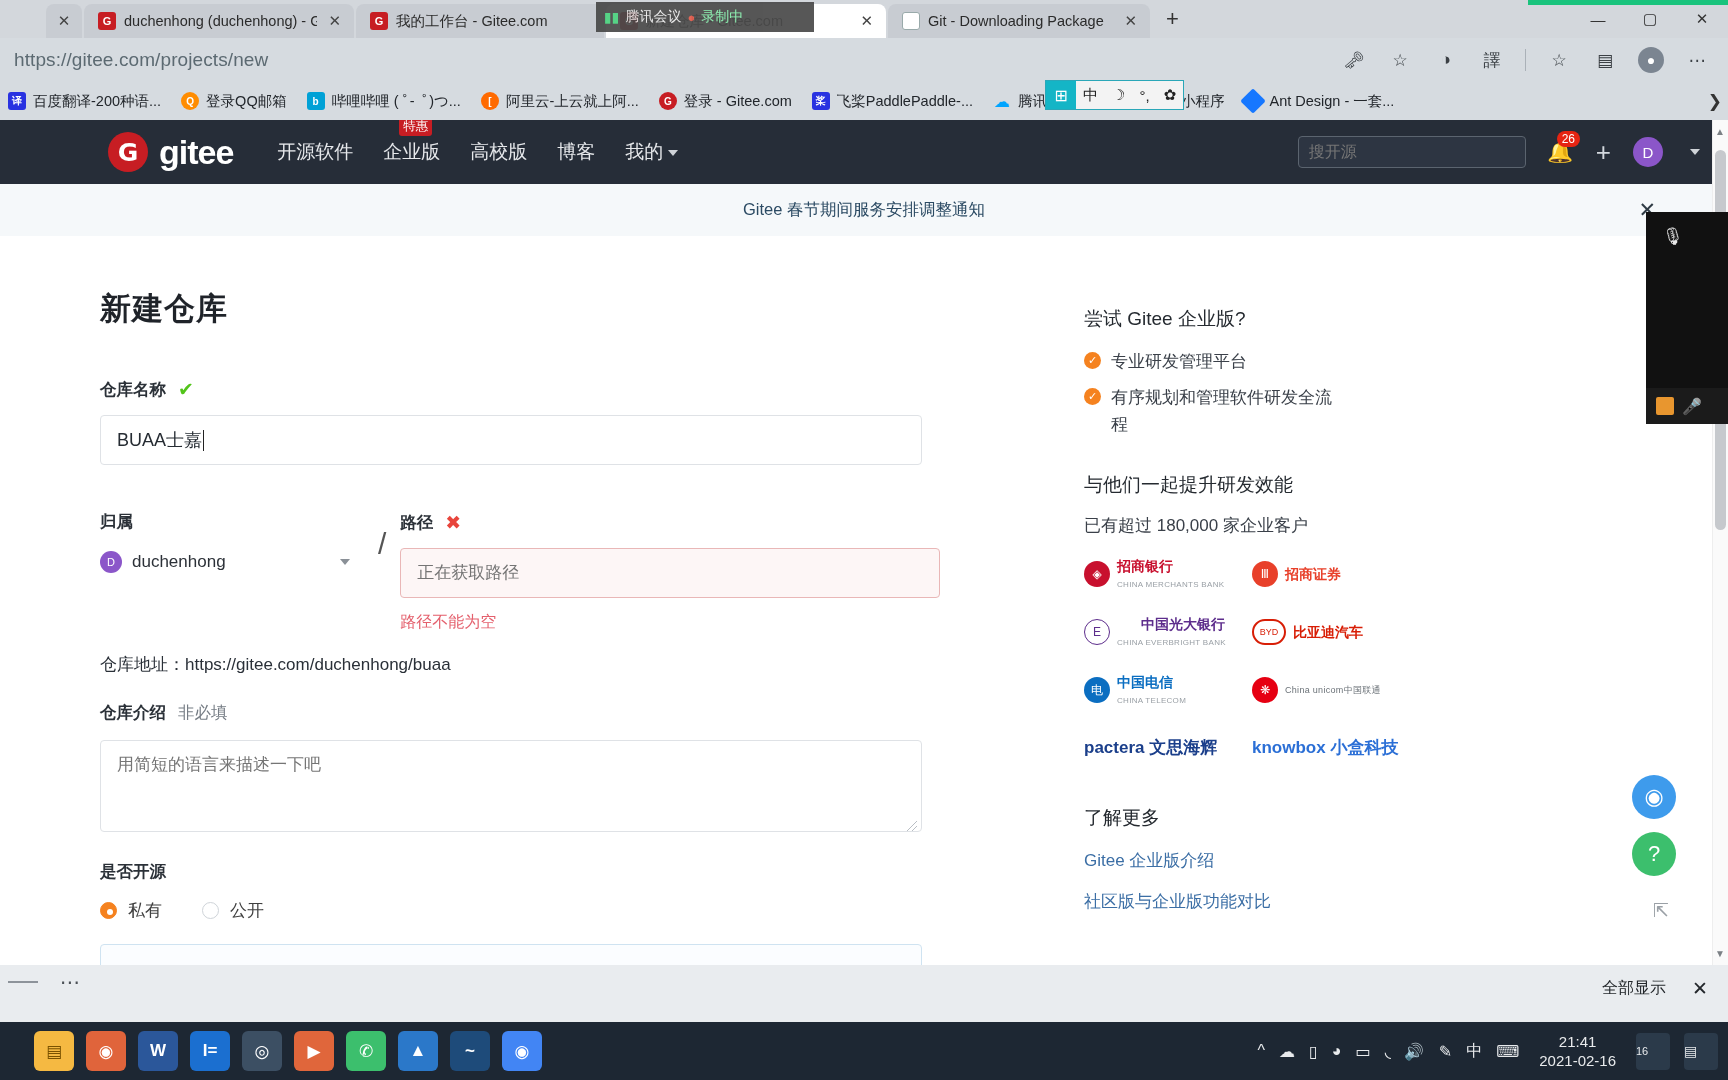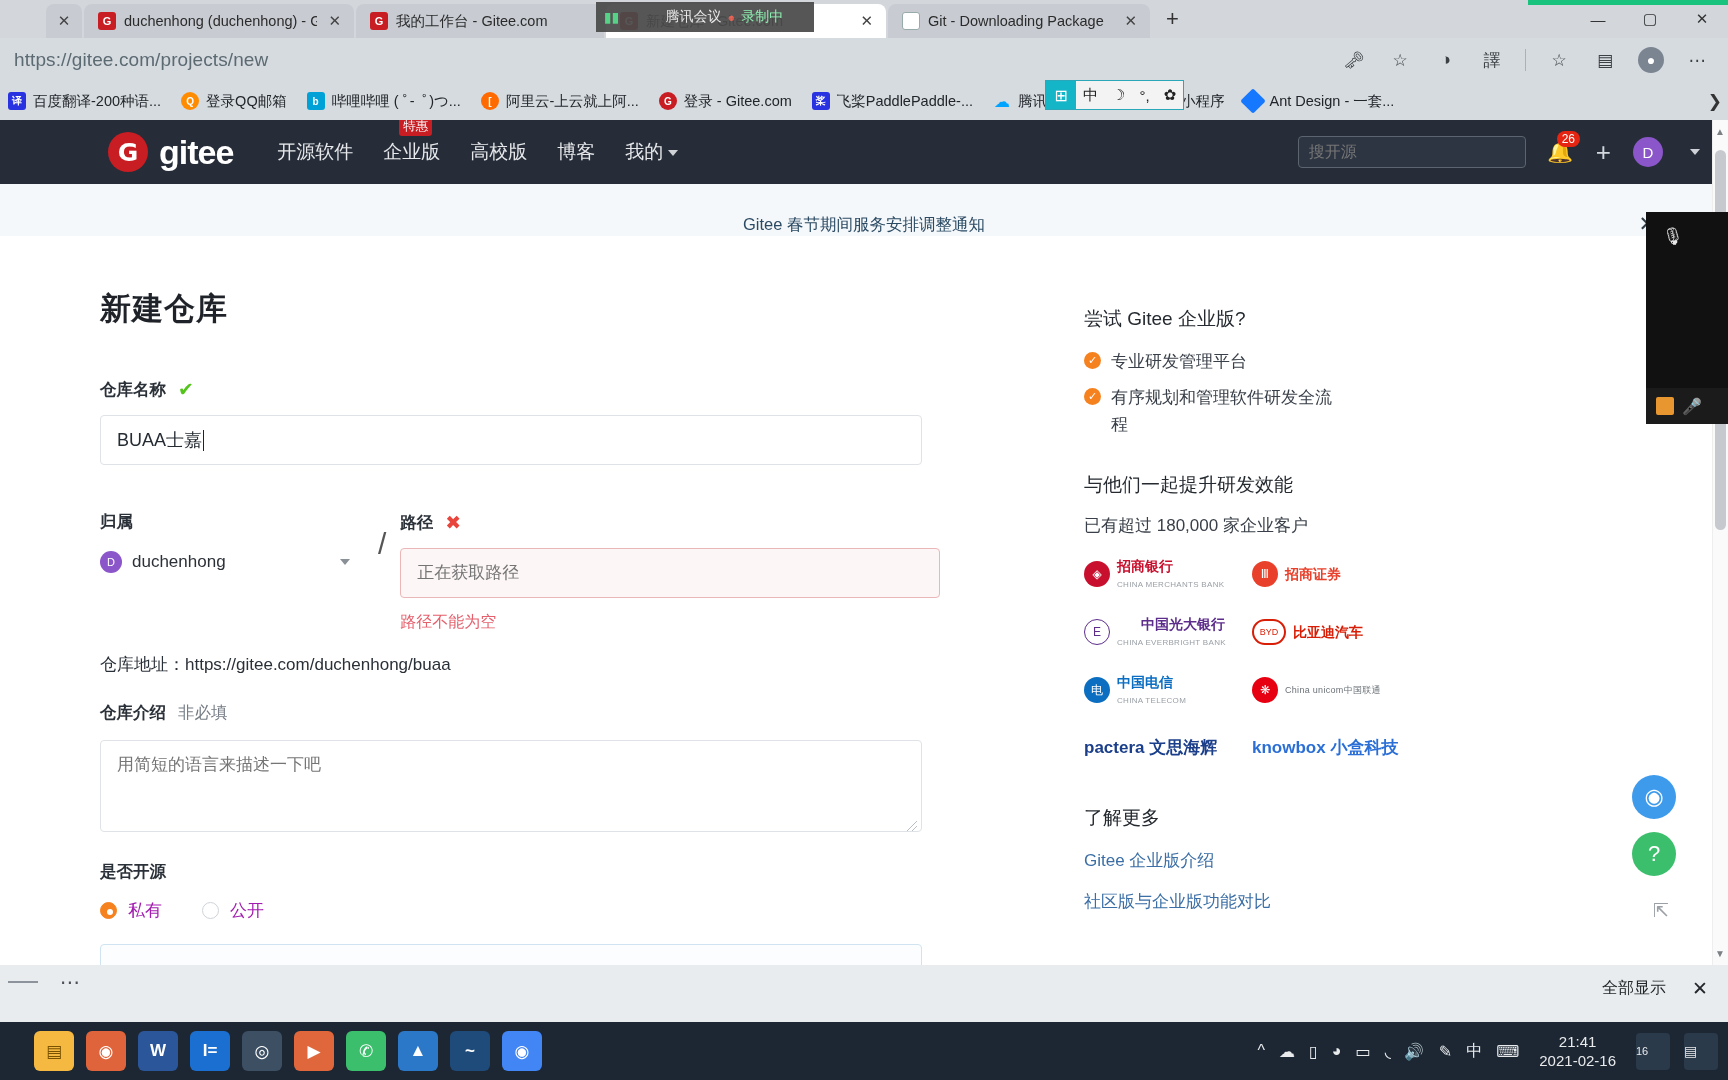--- a/index.html
+++ b/index.html
@@ -59,21 +59,21 @@
   .gnav a { color:#e6e8eb; font-size:19px; position:relative; text-decoration:none; white-space:nowrap;}
   .badge-hot { position:absolute; top:-22px; left:16px; background:#c71d23; color:#fff; font-size:12.5px; padding:1px 4px; border-radius:3px; }
   .caret { display:inline-block; border-left:5px solid transparent; border-right:5px solid transparent; border-top:6px solid #cfd3d8; margin-left:5px; vertical-align:middle;}
   .gsearch { margin-left:auto; display:flex; align-items:center; gap:22px; }
   .gsearch input { width:228px; height:32px; border-radius:4px; border:1px solid #5b646f; background:#2d3542; color:#9aa3ad; font-size:16px; padding:0 10px; outline:none; font-family:inherit;}
   .bell { position:relative; color:#d3d8de; font-size:21px; }
   .bell .count { position:absolute; top:-9px; left:9px; background:#e62412; color:#fff; font-size:12px; border-radius:9px; padding:1px 5px; font-family:"Liberation Sans",sans-serif;}
   .plus { color:#d3d8de; font-size:26px; }
   .uav { width:30px; height:30px; border-radius:50%; background:#8b56c9; color:#fff; display:flex; align-items:center; justify-content:center; font-size:15px;}
 
-  .notice { height:52px; background:#f5f8fa; display:flex; align-items:flex-end; justify-content:center; position:relative;}
+  .notice { height:52px; background:#f5f8fa; display:flex; align-items:center; justify-content:center; position:relative;}
   .notice .ntext { color:#2b4a63; font-size:16.5px; }
   .notice .nclose { position:absolute; right:72px; color:#2f3b45; font-size:21px; font-weight:bold;}
 
   .body-wrap { display:flex; padding:52px 0 0 0;gap:46px; }
   .form-col { width:990px; padding-left:100px; }
   .h1 { font-size:31px; font-weight:bold; color:#1f2329; letter-spacing:1px; }
   .field { margin-top:48px; }
   .flabel { font-size:16.5px; font-weight:bold; color:#2b3138; display:flex; align-items:center; gap:12px;}
   .flabel .opt { font-weight:normal; color:#767d85; }
   .tick { color:#52c41a; font-size:19px; font-weight:bold; }
@@ -94,21 +94,21 @@
   .path-input { margin-top:14px; width:540px; height:50px; border:1px solid #e9b7b7; border-radius:4px; background:#fdf6f6;
                 font-size:17px; color:#e0a8a8; padding:0 16px; outline:none; font-family:inherit; }
   .err { margin-top:14px; color:#e4606d; font-size:16px; }
   .addr { margin-top:20px; font-size:17px; color:#2a3038; }
   .addr .lbl { }
   .ta { margin-top:16px; width:822px; height:92px; border:1px solid #dfe2e6; border-radius:4px; padding:12px 16px;
        font-size:17px; color:#c8ccd1; font-family:inherit; resize:none; outline:none; background:#fff;}
   .ta-wrap { position:relative; width:822px; }
   .ta-grip { position:absolute; right:4px; bottom:3px; width:12px; height:12px; }
   .radios { margin-top:16px; display:flex; align-items:center; gap:40px; }
-  .radio { display:flex; align-items:center; gap:11px; font-size:17px; color:#a21caf;}
+  .radio { display:flex; align-items:center; gap:11px; font-size:17px; color:#404040;}
   .dot { width:17px; height:17px; border-radius:50%; border:1px solid #cfd4d9; background:#fff; flex:none;}
   .dot.on { background:#f5821f; border-color:#f5821f; position:relative; }
   .dot.on::after { content:""; position:absolute; left:5.5px; top:5.5px; width:6px; height:6px; border-radius:50%; background:#fff;}
   .infobox { margin-top:22px; width:822px; border:1px solid #cfe3f1; border-radius:4px; background:#fbfdff; padding:22px 26px 0 26px; height:118px; overflow:hidden;}
 
   
   .side-col { padding-left:48px; width:440px; padding-top:18px;}
   .s-h { font-size:19px; color:#252a30; margin-bottom:16px;}
   .s-li { display:flex; align-items:flex-start; gap:10px; font-size:17px; color:#3a4049; line-height:27px; margin-bottom:9px; max-width:260px;}
   .s-li .chk { width:17px; height:17px; border-radius:50%; background:#f5821f; color:#fff; font-size:11px; display:flex; align-items:center; justify-content:center; flex:none; margin-top:4px;}
@@ -198,21 +198,21 @@
       <div class="newtab">+</div>
 
       <div class="wincontrols">
         <span>—</span>
         <span>▢</span>
         <span>✕</span>
       </div>
 
       <div style="position:absolute; left:596px; top:2px; width:218px; height:30px; background:#4a4a4a; display:flex; align-items:center; gap:6px; padding-left:8px; opacity:.93;">
         <span style="color:#4ad07d; font-size:14px;">▮▮</span>
-        <span style="color:#e9e9e9; font-size:14px;margin-left:40px;">腾讯会议</span>
+        <span style="color:#e9e9e9; font-size:14px;">腾讯会议</span>
         <span style="color:#e05b4b; font-size:13px;">●</span>
         <span style="color:#86efac; font-size:14px;">录制中</span>
       </div>
     </div>
 
     <div class="omnibar">
       <div class="url">https://gitee.com/projects/new</div>
       <div class="omni-icons">
         <span class="oi">🗝</span>
         <span class="oi">☆</span>

